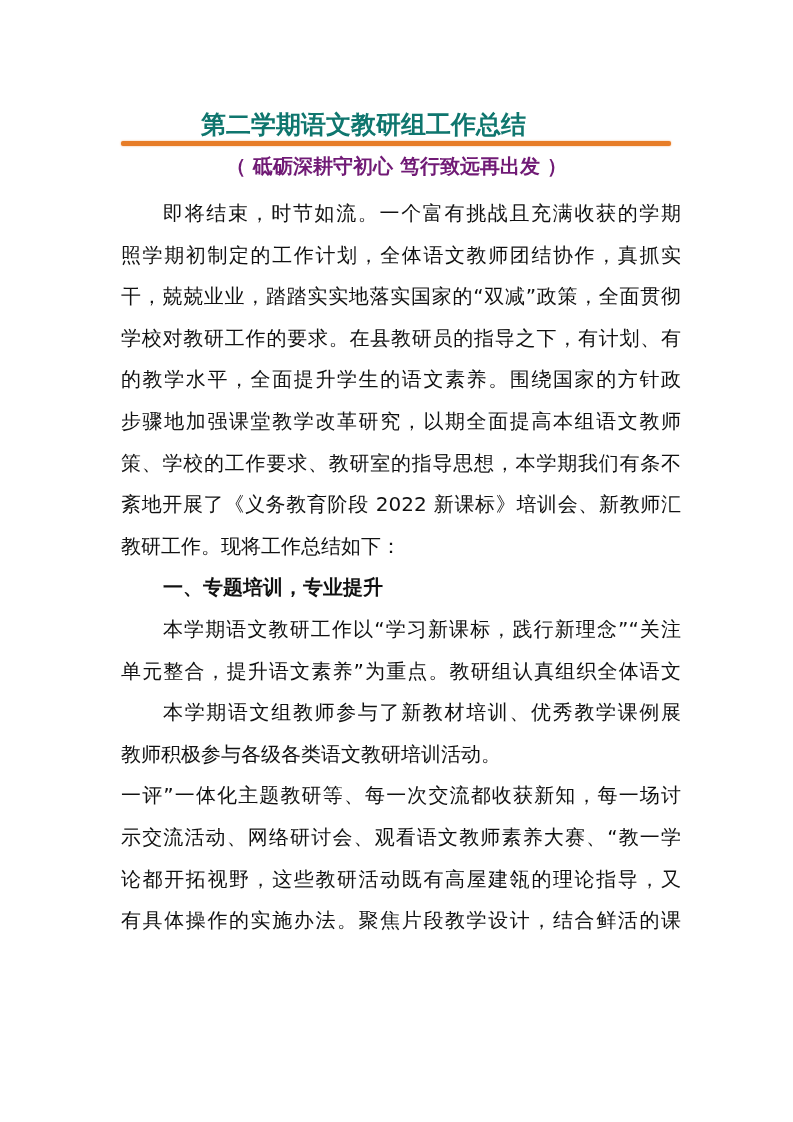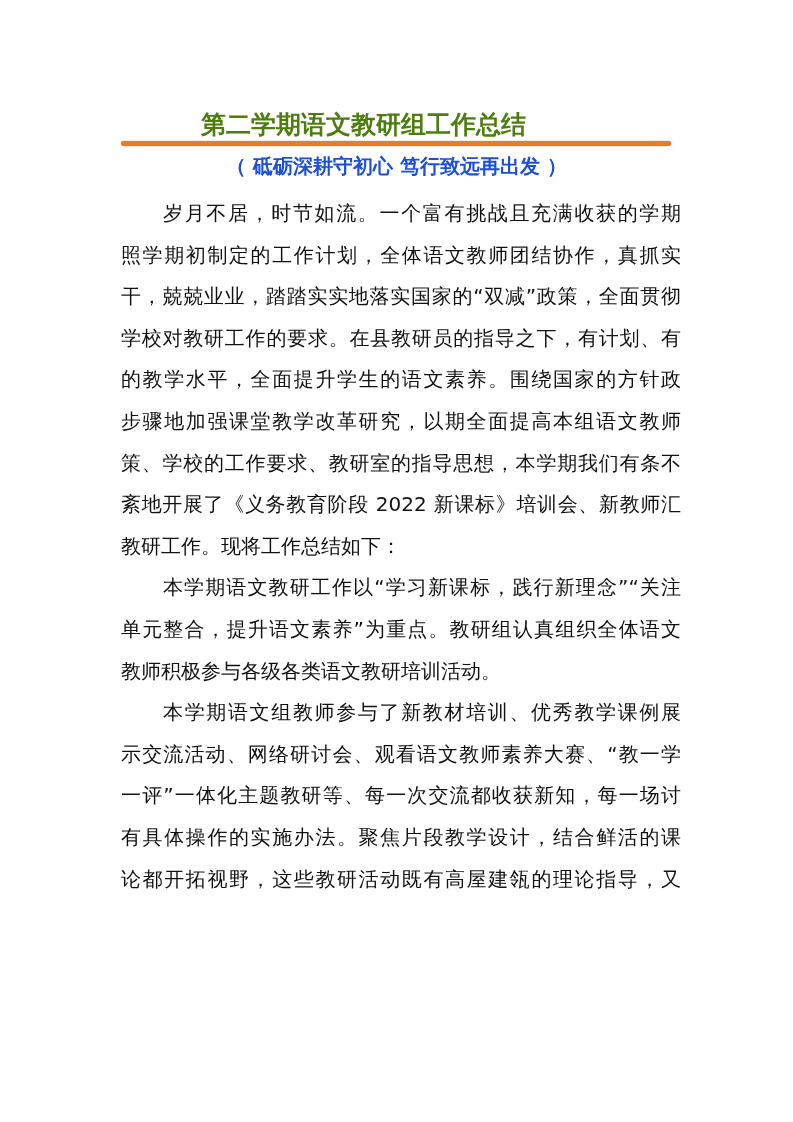--- a/index.html
+++ b/index.html
@@ -25,42 +25,42 @@
     .title {
       position: absolute;
       left: 0;
       width: 727px;
       top: 108px;
       text-align: center;
       font-size: 25px;
       font-weight: bold;
       line-height: 34px;
       letter-spacing: 0px;
-      color: #4d7c0f;
+      color: #0f766e;
     }
     .rule {
       position: absolute;
       left: 121px;
       width: 550px;
       top: 141px;
       height: 5px;
       background: #e77d28;
       border-radius: 2px;
       box-shadow: 0 0 2px rgba(231,125,40,0.6);
     }
     .subtitle {
       position: absolute;
       left: 0;
       width: 793px;
       top: 151px;
       text-align: center;
       font-size: 20px;
       font-weight: bold;
       line-height: 30px;
-      color: #1d4ed8;
+      color: #701a75;
     }
     .body-text {
       position: absolute;
       left: 121px;
       top: 193px;
       width: 560px;
       font-size: 20px;
       line-height: 41.6px;
       color: #111111;
     }
@@ -87,35 +87,36 @@
 
 <div class="page">
 
   <div class="title">第二学期语文教研组工作总结</div>
 
   <div class="rule"></div>
 
   <div class="subtitle">（ 砥砺深耕守初心  笃行致远再出发 ）</div>
 
   <div class="body-text">
-    <span class="line indent">岁月不居，时节如流。一个富有挑战且充满收获的学期</span>
+    <span class="line indent">即将结束，时节如流。一个富有挑战且充满收获的学期</span>
     <span class="line">照学期初制定的工作计划，全体语文教师团结协作，真抓实</span>
     <span class="line">干，兢兢业业，踏踏实实地落实国家的“双减”政策，全面贯彻</span>
     <span class="line">学校对教研工作的要求。在县教研员的指导之下，有计划、有</span>
     <span class="line">的教学水平，全面提升学生的语文素养。围绕国家的方针政</span>
     <span class="line">步骤地加强课堂教学改革研究，以期全面提高本组语文教师</span>
     <span class="line">策、学校的工作要求、教研室的指导思想，本学期我们有条不</span>
     <span class="line">紊地开展了《义务教育阶段 2022 新课标》培训会、新教师汇</span>
     <span class="line last">教研工作。现将工作总结如下：</span>
 
+    <span class="line indent heading">一、专题培训，专业提升</span>
 
     <span class="line indent">本学期语文教研工作以“学习新课标，践行新理念”“关注</span>
     <span class="line">单元整合，提升语文素养”为重点。教研组认真组织全体语文</span>
+    <span class="line indent">本学期语文组教师参与了新教材培训、优秀教学课例展</span>
+
     <span class="line last">教师积极参与各级各类语文教研培训活动。</span>
-
-    <span class="line indent">本学期语文组教师参与了新教材培训、优秀教学课例展</span>
+    <span class="line">一评”一体化主题教研等、每一次交流都收获新知，每一场讨</span>
     <span class="line">示交流活动、网络研讨会、观看语文教师素养大赛、“教一学</span>
-    <span class="line">一评”一体化主题教研等、每一次交流都收获新知，每一场讨</span>
+    <span class="line">论都开拓视野，这些教研活动既有高屋建瓴的理论指导，又</span>
     <span class="line">有具体操作的实施办法。聚焦片段教学设计，结合鲜活的课</span>
-    <span class="line">论都开拓视野，这些教研活动既有高屋建瓴的理论指导，又</span>
   </div>
 
 </div>
 
 </body></html>

